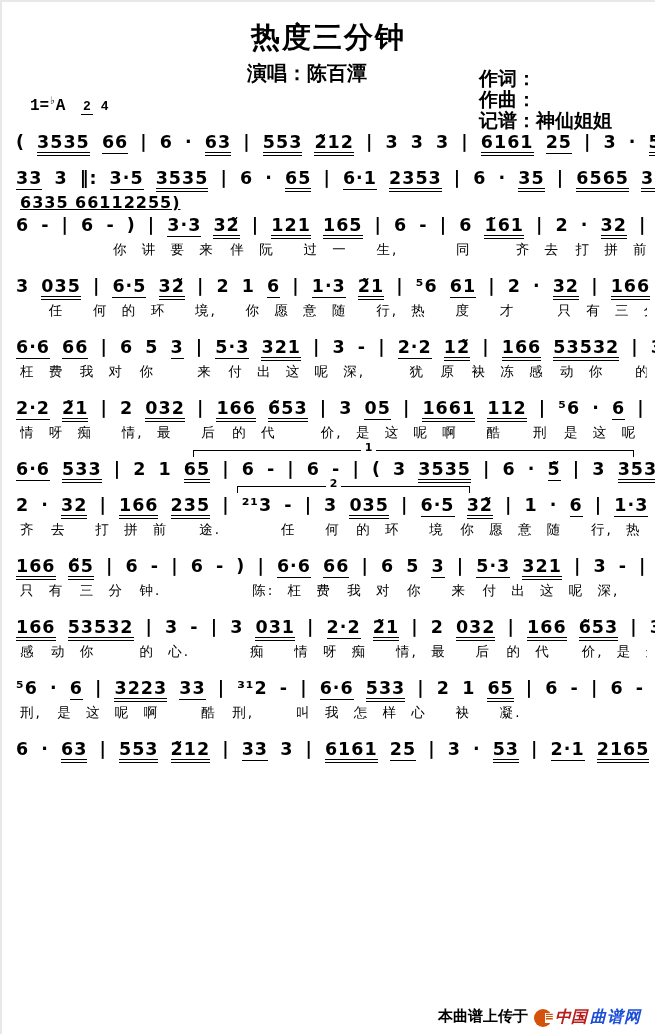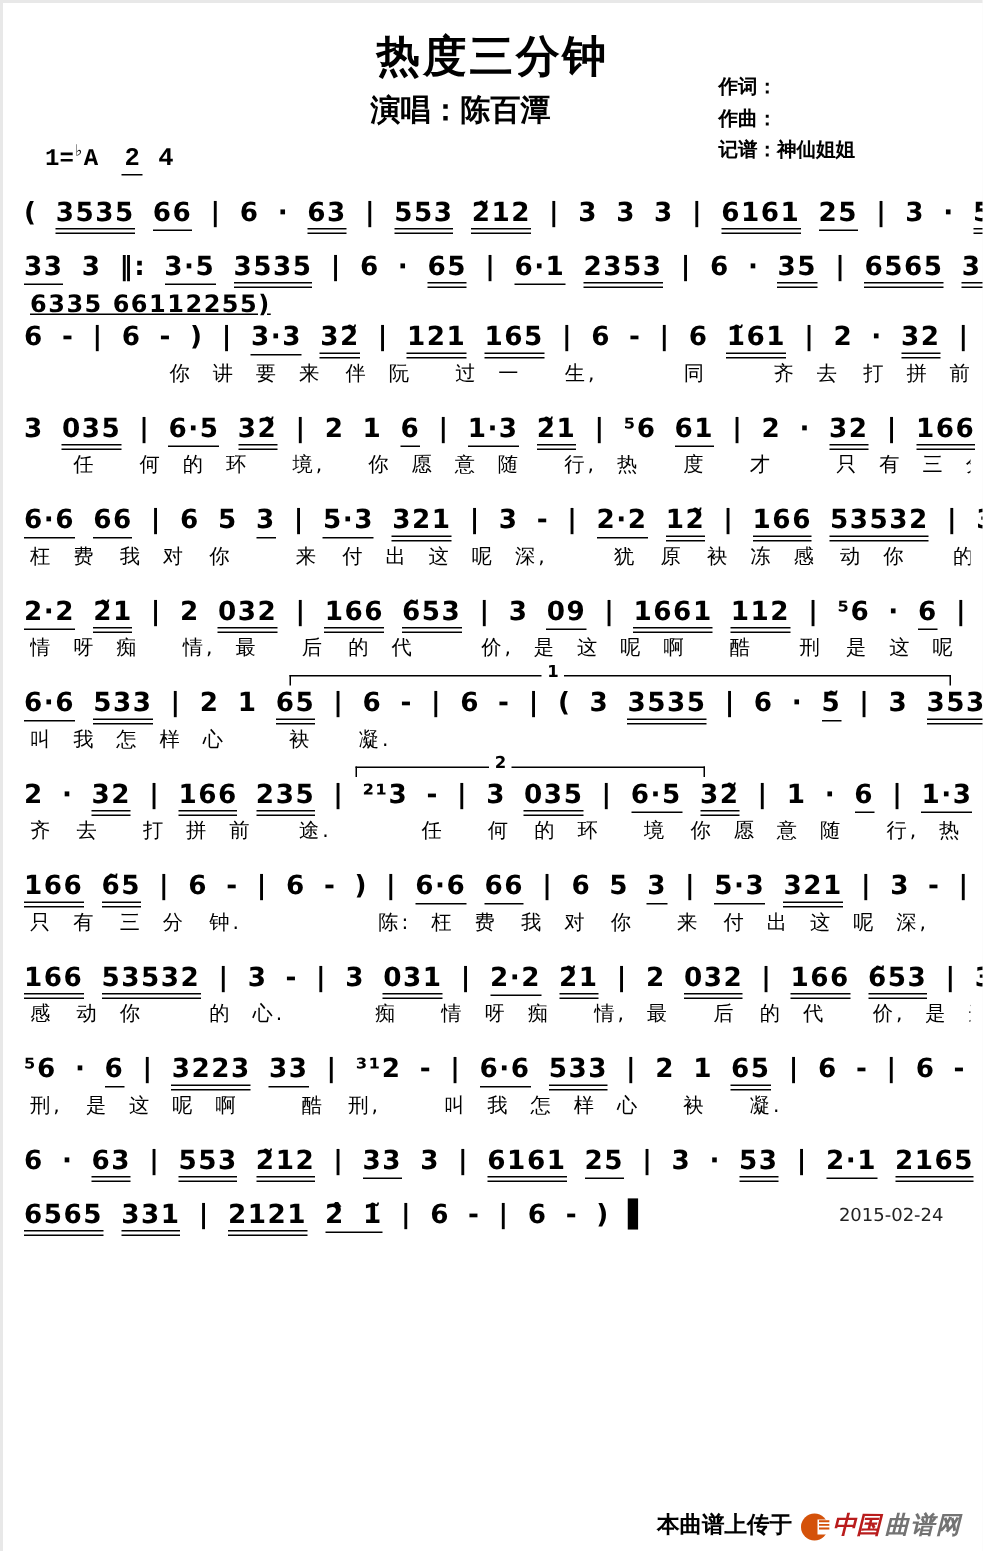--- a/index.html
+++ b/index.html
@@ -6,24 +6,24 @@
   html,body { background:#f2f2f2; }
   body {
     width:655px; height:1034px; margin:0 auto; background:#ffffff;
     font-family:"DejaVu Sans","Liberation Sans",sans-serif;
     color:#000; overflow:hidden; position:relative;
     border-top:2px solid #e8e8e8; border-left:2px solid #e8e8e8;
   }
   .header { position:relative; padding-top:16px; height:116px;font-family:Liberation Mono, monospace; }
   .title { text-align:center; font-size:29px; font-weight:bold; letter-spacing:2px; }
   .singer { position:absolute; left:245px; top:58px; font-size:20px; font-weight:bold; }
-  .credits { position:absolute; left:477px; top:46px; font-size:13px; font-weight:bold; line-height:21px; }
+  .credits { position:absolute; left:477px; top:68px; font-size:19px; font-weight:bold; line-height:21px; }
   .keysig { position:absolute; left:28px; top:92px; font-size:16px; font-weight:bold; }
   .keysig .flat { font-size:11px; vertical-align:super; }
-  .meter { display:inline-block; vertical-align:middle; text-align:center; font-size:17px; line-height:13px; font-weight:bold; margin-left:6px; }
+  .meter { display:inline-block; vertical-align:middle; text-align:center; font-size:13px; line-height:13px; font-weight:bold; margin-left:6px; }
   .meter .mtop { border-bottom:1.5px solid #000; padding:0 2px; }
   .score { padding:0 8px 0 14px; }
   .system { position:relative; margin-top:3px; }
   .notes {
     font-size:17.5px; font-weight:bold; letter-spacing:1px; word-spacing:5px;
     white-space:nowrap; padding-top:9px; line-height:24px;
     display:flex; justify-content:flex-start; align-items:flex-end;
   }
   .notes .line-text { flex:0 1 auto; }
   .notes .right-text { margin-left:auto; font-size:12px; font-weight:normal; letter-spacing:0; color:#222; padding-right:18px; }
@@ -92,32 +92,31 @@
       <div class="lyrics">　 任　 何 的 环　 境,　 你 愿 意 随　 行, 热　 度　 才　  只 有 三 分　钟.</div>
     </div>
     <div class="system">
       <div class="notes">
         <span class="line-text"><span class="u1">6·6</span> <span class="u1">66</span> | 6 5 <span class="u1">3</span> | <span class="u1">5·3</span> <span class="u2">321</span> | 3  -  | <span class="u1">2·2</span> <span class="u2">12̃</span> | <span class="u2">166</span> <span class="u2">53532</span> | 3 - | 3  |</span>
       </div>
       <div class="lyrics">枉 费　我 对　你　  来　付 出 这 呢 深,　　 犹　原　袂 冻 感　动 你　　的 心.　　　　 痴</div>
     </div>
     <div class="system">
       <div class="notes">
-        <span class="line-text"><span class="u1">2·2</span> <span class="u2">2̃1</span> | 2 <span class="u2">032</span> | <span class="u2">166</span> <span class="u2">6̃53</span> | 3 <span class="u1">09</span> | <span class="u2">1661</span> <span class="u2">112</span> | ⁵6 · <span class="u1">6</span> |   | ³¹2  -  |</span>
+        <span class="line-text"><span class="u1">2·2</span> <span class="u2">2̃1</span> | 2 <span class="u2">032</span> | <span class="u2">166</span> <span class="u2">6̃53</span> | 3 <span class="u1">05</span> | <span class="u2">1661</span> <span class="u2">112</span> | ⁵6 · <span class="u1">6</span> |   | ³¹2  -  |</span>
       </div>
       <div class="lyrics">情 呀 痴　 情, 最　 后　的 代　　 价, 是 这 呢 啊　 酷　　刑　是 这 呢 啊　 酷　刑.</div>
     </div>
     <div class="system">
       <div class="volta" style="left: 28%; width: 70%;">
         <span class="volta-label">1</span>
       </div>
       <div class="notes">
         <span class="line-text"><span class="u1">6·6</span> <span class="u2">533</span> | 2 1 <span class="u2">65</span> | 6 - | 6 -  | ( 3 <span class="u2">3535</span> | 6 · <span class="u1">5̃</span> | 3 <span class="u2">3535</span> | 3  -  | 2  |</span>
       </div>
-      <div class="lyrics">叫 我 怎 样 心　  袂　　凝.</div>
     </div>
     <div class="system">
       <div class="volta" style="left: 35%; width: 37%;">
         <span class="volta-label">2</span>
       </div>
     </div>
     <div class="system">
       <div class="notes">
         <span class="line-text">2 · <span class="u2">32</span> | <span class="u2">166</span> <span class="u2">235</span> | ²¹3 - | 3 <span class="u2">035</span> | <span class="u1">6·5</span> <span class="u2">32̃</span> | 1 · <span class="u1">6</span> | <span class="u1">1·3</span>  | 6  | 2 ·  |</span>
       </div>
@@ -139,28 +138,22 @@
       <div class="notes">
         <span class="line-text">⁵6 · <span class="u1">6</span> | <span class="u2">3223</span> <span class="u1">33</span> | ³¹2  -  | <span class="u1">6·6</span> <span class="u2">533</span> | 2 1 <span class="u2">65</span> | 6 - | 6 -  | (   |</span>
       </div>
       <div class="lyrics">刑,　是 这 呢 啊　  酷　刑,　  叫 我 怎 样 心　 袂　 凝.</div>
     </div>
     <div class="system">
       <div class="notes">
         <span class="line-text">6 · <span class="u2">63</span> | <span class="u2">553</span> <span class="u2">2̃12</span> | <span class="u1">33</span> 3 | <span class="u2">6161</span> <span class="u1">25</span> | 3 · <span class="u2">53</span> | <span class="u1">2·1</span> <span class="u2">2165</span> |   |</span>
       </div>
     </div>
-    <div class="system">
-      <div class="notes">
-        <span class="line-text"><span class="u2">6565</span> <span class="u2">331</span> | <span class="u2">2121</span> <span class="u1">2̂ 1̃</span> | 6 - | 6 - ) ▌</span>
-        <span class="right-text">2015-02-24</span>
-      </div>
-    </div>
   </div>
 
 <div class="footer">
   <span>本曲谱上传于</span>
   <span class="logo">
     <span class="logo-icon" style="background: rgb(212, 82, 10); color: rgb(212, 82, 10);"></span>
     <span class="site1" style="color: #b91c1c;">中国</span>
-    <span class="site2" style="color: #737373;">曲谱网</span>
+    <span class="site2" style="color: #1d4ed8;">曲谱网</span>
   </span>
 </div>
 
 </body></html>

